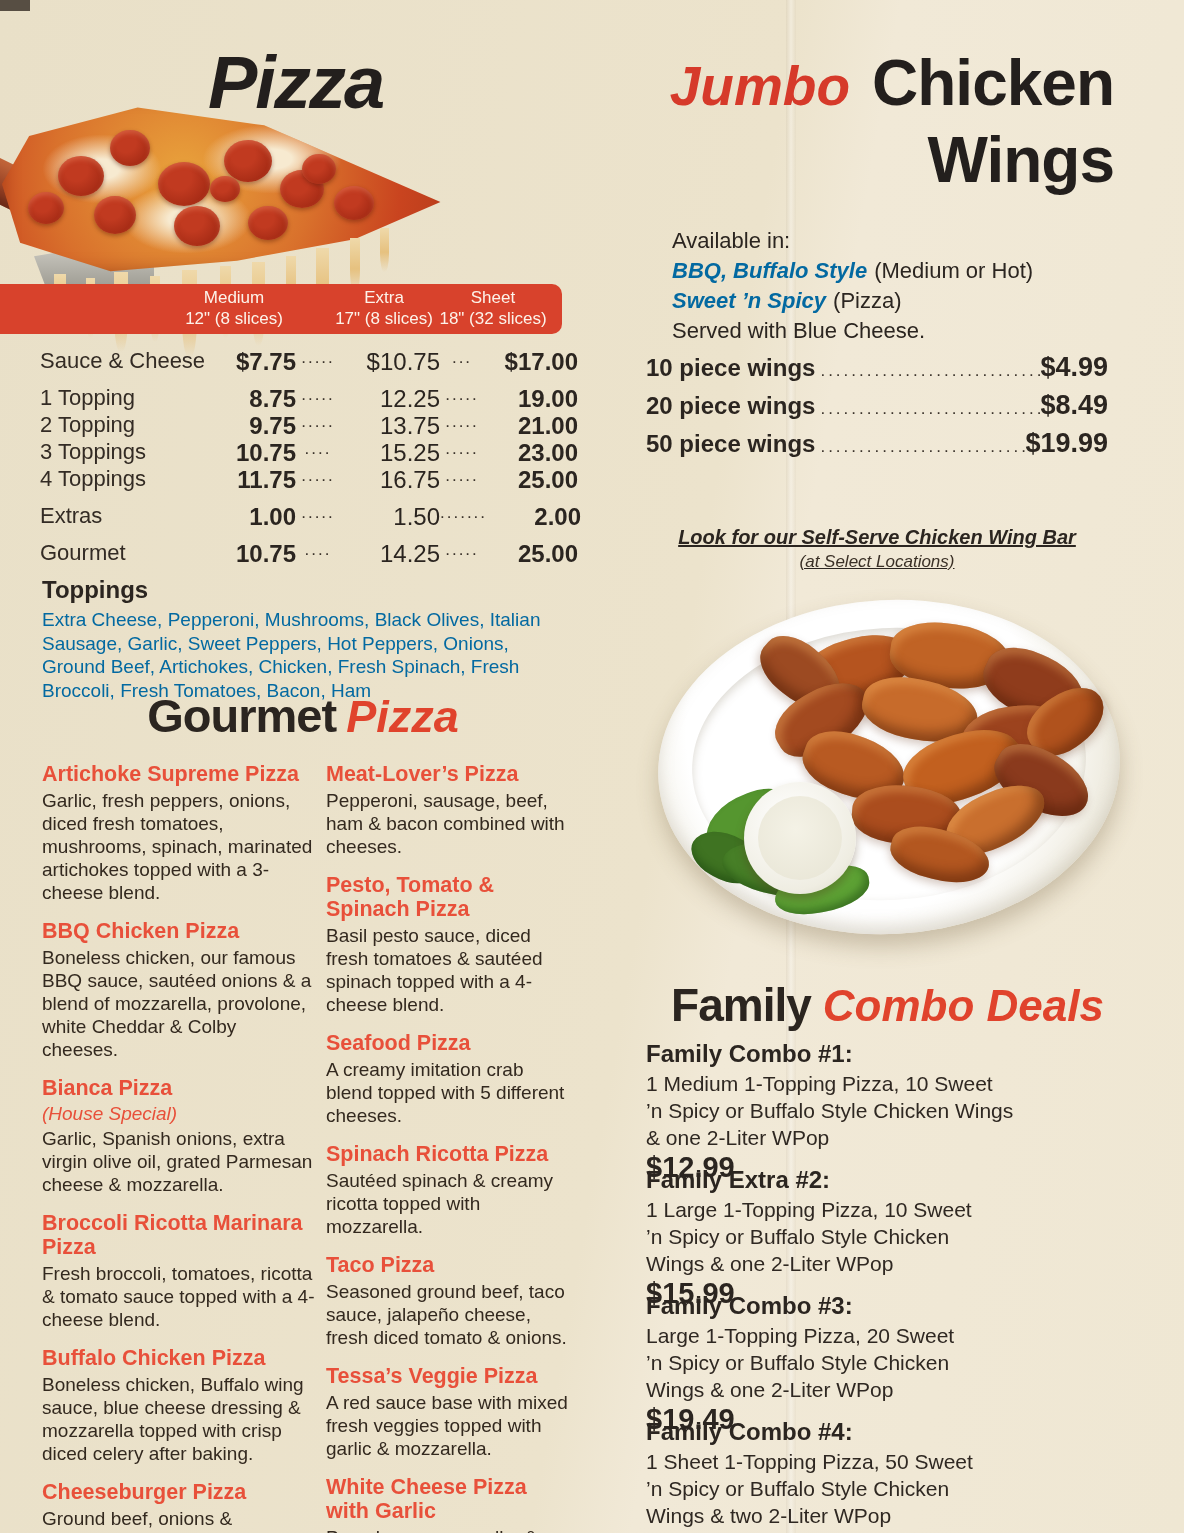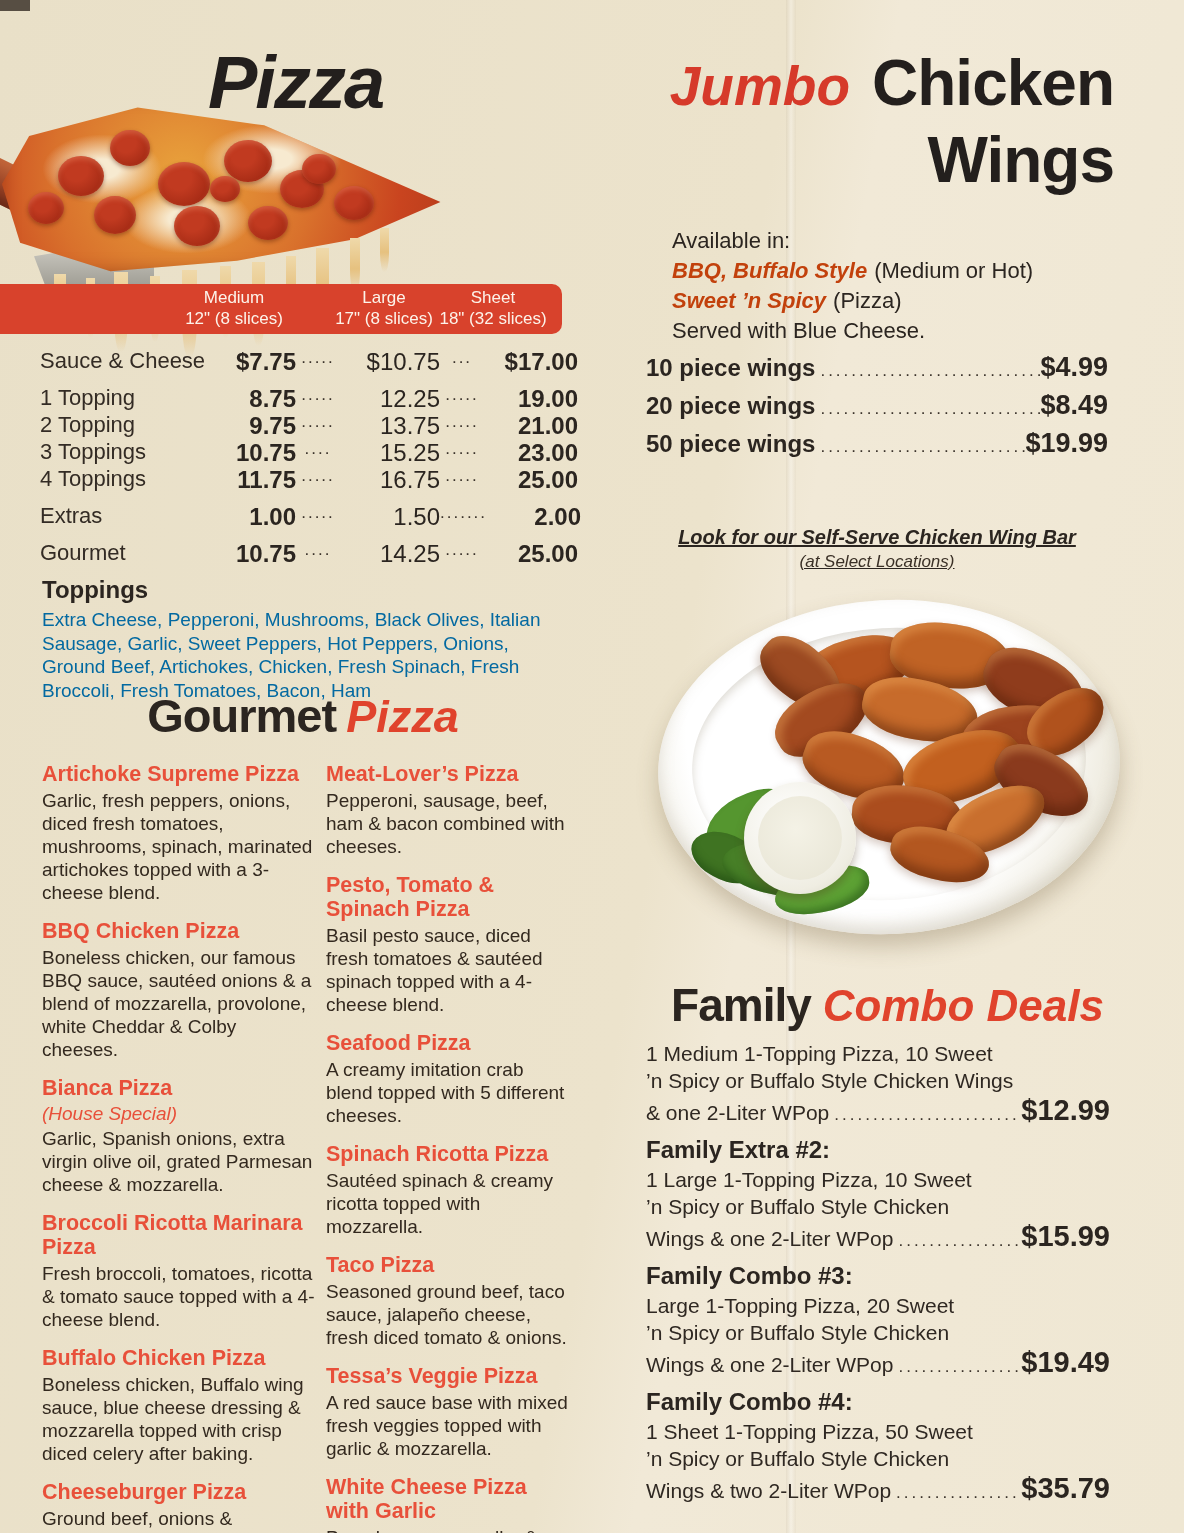--- a/index.html
+++ b/index.html
@@ -60,21 +60,21 @@
   .drip{position:absolute;border-radius:0 0 45% 45%;
     background:linear-gradient(#efd9aa,#e6c17f 55%,rgba(230,193,127,0));}
 
   
   .wings-title{position:absolute;left:630px;top:46px;width:484px;text-align:right;line-height:74px;}
   .wt-black{font-size:64px;font-weight:800;letter-spacing:-1px;color:#231f1d;}
   .wt-red{font-size:55px;font-style:italic;font-weight:700;color:#d63a2a;margin-right:22px;}
   .wt-line2{display:block;margin-top:-14px;}
 
   .avail{position:absolute;left:672px;top:226px;width:450px;font-size:22px;line-height:30px;}
-  .fl-red{color:#c2410c;font-weight:700;font-style:italic;}
+  .fl-red{color:#0369a1;font-weight:700;font-style:italic;}
   .fl-suffix{margin-left:7px;}
 
   .wprices{position:absolute;left:646px;top:352px;width:462px;}
   .wrow{display:flex;align-items:baseline;height:38px;}
   .wl{font-weight:700;font-size:24px;white-space:nowrap;}
   .leader{flex:1;overflow:hidden;white-space:nowrap;letter-spacing:3px;font-size:17px;color:#3a322a;padding:0 5px;}
   .wp{font-weight:700;font-size:27px;white-space:nowrap;}
 
   .wnote{position:absolute;left:646px;top:526px;width:462px;text-align:center;text-decoration:underline;}
   .wnote-main{font-size:20px;font-weight:700;font-style:italic;}
@@ -98,21 +98,21 @@
     background:radial-gradient(circle at 45% 40%,#f4f2e6,#e7e4d4);}
 
   .combo-heading{position:absolute;left:655px;top:978px;width:465px;text-align:center;white-space:nowrap;}
   .ch-black{font-size:46px;font-weight:800;letter-spacing:-1px;}
   .ch-red{font-size:44px;font-style:italic;font-weight:600;color:#e0432c;margin-left:12px;}
 
   .combos{position:absolute;left:646px;top:1040px;width:464px;}
   .combo{margin-bottom:12px;}
   .c-name{font-size:24px;font-weight:700;line-height:27px;margin-bottom:3px;}
   .c-line{font-size:21px;line-height:27px;color:#2f2822;}
-  .c-priceline{display:flex;align-items:baseline;height:30px;}
+  .c-priceline{display:flex;align-items:baseline;height:30px;flex-direction:column;}
   .c-price{font-size:29px;font-weight:700;white-space:nowrap;}
 </style>
 </head>
 <body>
 
 <div class="crease"></div>
 <div class="scan-mark"></div>
 
 <div>
 
@@ -150,21 +150,21 @@
   </div>
 
   <div class="pizza-title">Pizza</div>
 
   <div class="size-band">
     <div class="szc szc1">
       <span class="sz">Medium</span>
       <span class="sz">12" (8 slices)</span>
     </div>
     <div class="szc szc2">
-      <span class="sz">Large</span>
+      <span class="sz">Extra</span>
       <span class="sz">17" (8 slices)</span>
     </div>
     <div class="szc szc3">
       <span class="sz">Sheet</span>
       <span class="sz">18" (32 slices)</span>
     </div>
   </div>
 
   <div class="price-table">
     <div class="price-row">
@@ -364,20 +364,21 @@
       <div class="dressing"></div>
     </div>
   </div>
 
   <div class="combo-heading">
     <span class="ch-black">Family</span><span class="ch-red">Combo Deals</span>
   </div>
 
   <div class="combos">
     <div class="combo">
+      <div class="c-name">Family Combo #1:</div>
       <div class="c-line">1 Medium 1-Topping Pizza, 10 Sweet</div>
       <div class="c-line">’n Spicy or Buffalo Style Chicken Wings</div>
       <div class="c-priceline">
         <span class="c-line">&amp; one 2-Liter WPop</span>
         <span class="leader">..............................................</span>
         <span class="c-price">$12.99</span>
       </div>
     </div>
     <div class="combo">
       <div class="c-name">Family Extra #2:</div>

